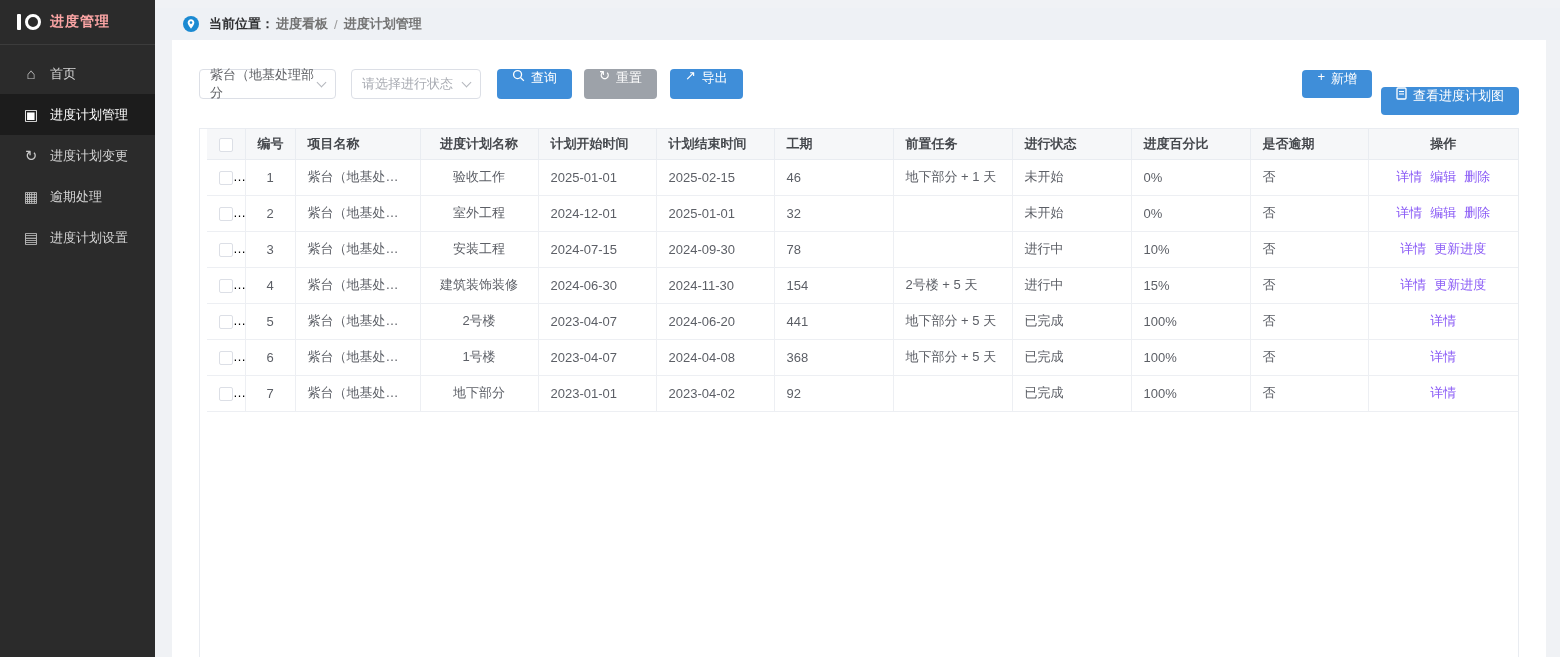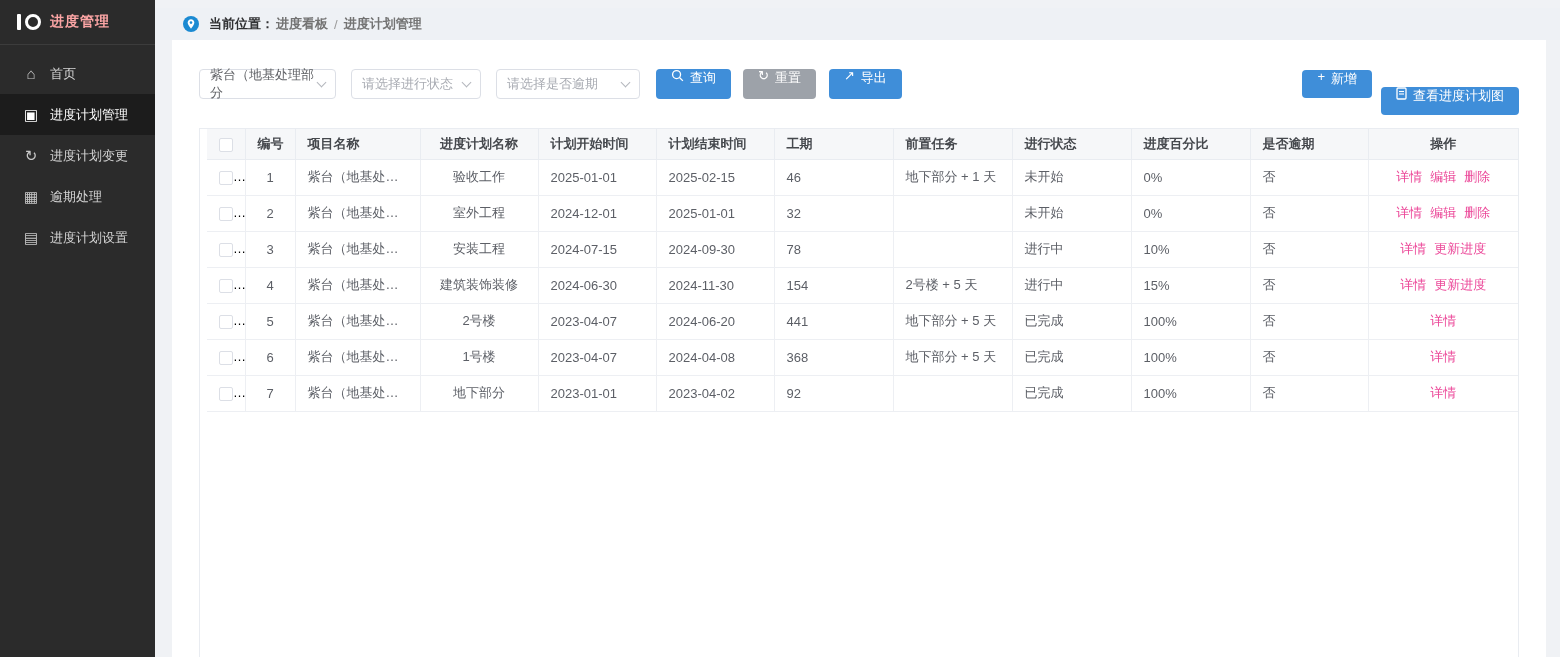--- a/index.html
+++ b/index.html
@@ -53,21 +53,21 @@
   .btn-view { margin-left:9px; height:28px;margin-top:34px; }
   .bicon { font-size:13px; line-height:1; }
 
   
   .table-wrap { margin-top:13px; border:1px solid #e9ecf1; border-bottom:1px dashed #d6d9de; height:531px; overflow:hidden;padding-left:7px; }
   table { width:100%; border-collapse:collapse; table-layout:fixed; font-size:13px; }
   th { background:#f6f7f9; height:30px; font-weight:bold; color:#45484d; border-bottom:1px solid #e9ecf1; border-right:1px solid #e9ecf1; padding:0 12px; white-space:nowrap; overflow:hidden; }
   td { height:36px; color:#5c5f66; border-bottom:1px solid #edeff3; border-right:1px solid #edeff3; padding:0 12px; white-space:nowrap; overflow:hidden; text-overflow:ellipsis; background:#fff; }
   th:last-child, td:last-child { border-right:none; }
   .al { text-align:left; } .ac { text-align:center; }
-  .cell-link { color:#ec4899; cursor:pointer; margin:0 4px; text-decoration:none; }
+  .cell-link { color:#8b5cf6; cursor:pointer; margin:0 4px; text-decoration:none; }
   input.cb { appearance:none; -webkit-appearance:none; width:14px; height:14px; border:1px solid #dcdfe6; border-radius:2px; background:#fff; margin:0; vertical-align:middle; cursor:pointer; }
 
   
   .pager { display:flex; align-items:center; margin-top:12px; font-size:13px; color:#5e6166; }
   .total-text { margin-right:12px; }
   .size-sel { width:88px; height:28px; border:1px solid #dcdfe6; border-radius:3px; display:flex; align-items:center; justify-content:center; gap:8px; cursor:pointer; color:#606266; }
   .pg-arrow { background:none; border:none; font-size:15px; color:#606266; cursor:pointer; padding:0 6px; margin-left:10px; font-family:inherit; }
   .pg-arrow.next { margin-left:6px; }
   .page-num { width:22px; height:22px; border-radius:50%; background:#d3e7fa; border:1px solid #7fb2e8; color:#3a87d4; display:flex; align-items:center; justify-content:center; font-size:12px; margin-left:8px; cursor:pointer; }
   .goto { margin-left:26px; }
@@ -124,24 +124,20 @@
 
   <div class="card">
 
     <div class="filter-row">
       <div class="sel sel1">
         <span>紫台（地基处理部分</span>
         <span class="chev"></span>
       </div>
       <div class="sel sel2">
         <span class="ph">请选择进行状态</span>
-        <span class="chev"></span>
-      </div>
-      <div class="sel sel3">
-        <span class="ph">请选择是否逾期</span>
         <span class="chev"></span>
       </div>
 
       <button class="btn blue btn-search">
         <svg width="13" height="13" viewBox="0 0 14 14">
           <circle cx="6" cy="6" r="4.3" fill="none" stroke="#fff" stroke-width="1.4"></circle>
           <line x1="9.4" y1="9.4" x2="12.8" y2="12.8" stroke="#fff" stroke-width="1.4"></line>
         </svg>
         <span>查询</span>
       </button>

